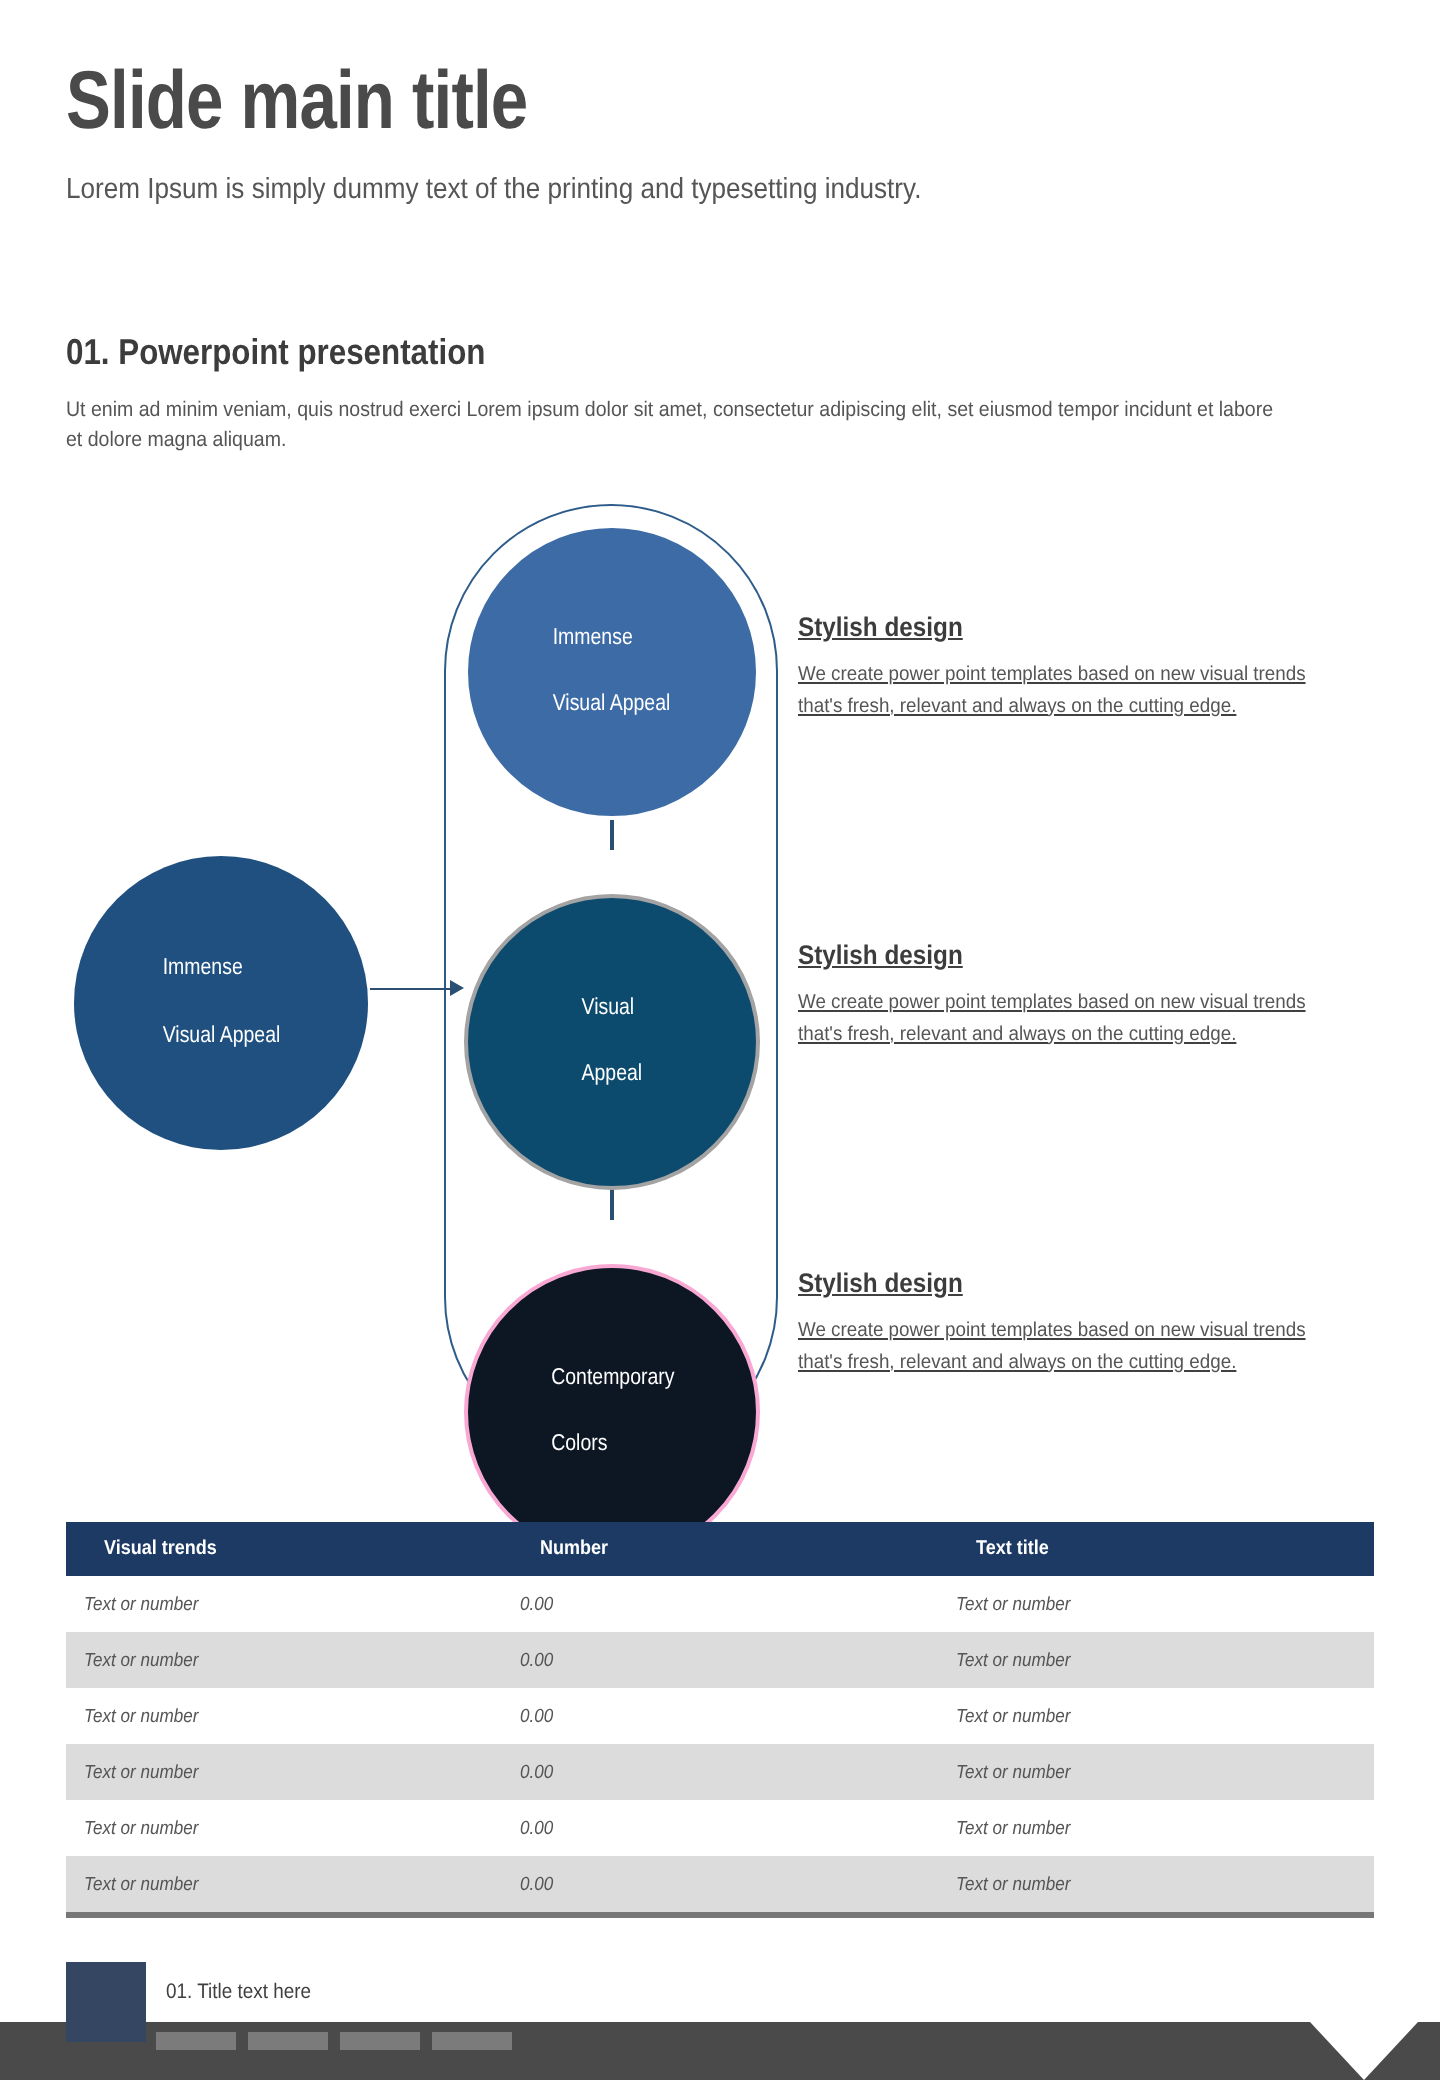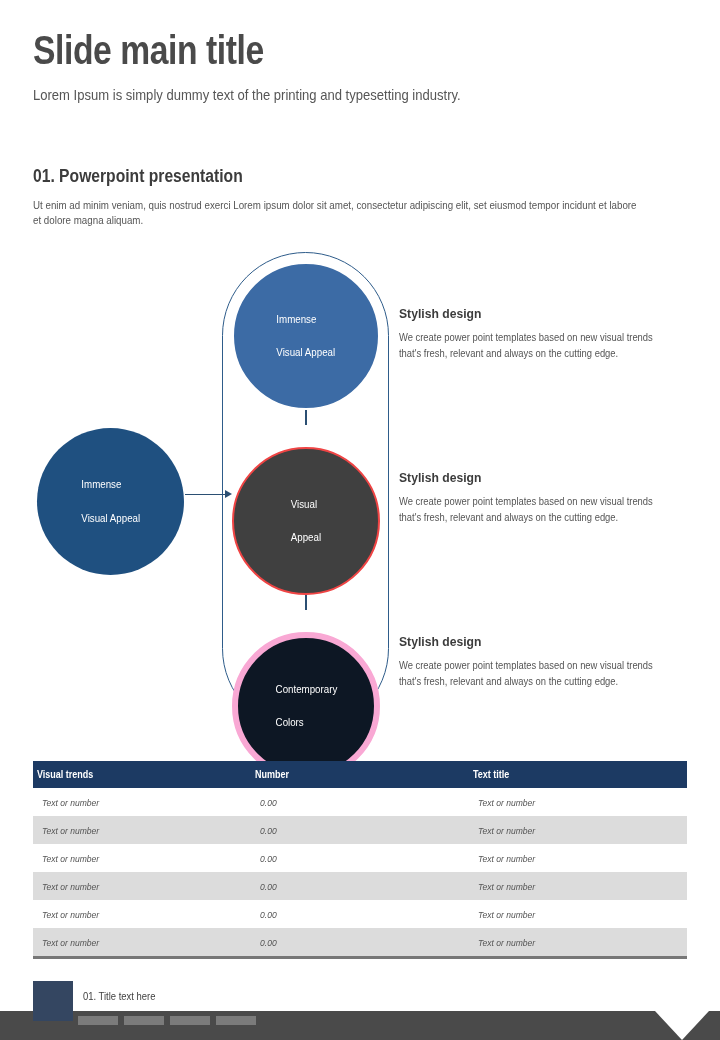--- a/index.html
+++ b/index.html
@@ -116,28 +116,28 @@
 
   .circle-top {
     left: 232px; top: 22px;
     width: 148px; height: 148px;
     background: #3c6ba5;
     border: 2px solid #ffffff;
   }
   .circle-mid {
     left: 232px; top: 207px;
     width: 148px; height: 148px;
-    background: #404040;
-    border: 2px solid #ef4444;
+    background: #0c4a6e;
+    border: 2px solid #a3a3a3;
   }
   .circle-bot {
     left: 232px; top: 392px;
     width: 148px; height: 148px;
     background: #0d1724;
-    border: 6px solid #f9a8d4;
+    border: 2px solid #f9a8d4;
   }
   .circle-left {
     left: 37px; top: 188px;
     width: 147px; height: 147px;
     background: #1f5080;
   }
 
   
   .arrow-line {
     position: absolute;
@@ -155,20 +155,21 @@
     border-top: 4.5px solid transparent;
     border-bottom: 4.5px solid transparent;
     border-left: 7px solid #2b4f73;
   }
 
   
   .info-block {
     position: absolute;
     left: 399px;
     width: 290px;
+    text-decoration: underline;
   }
   .info-block h3 {
     margin: 0 0 9px 0;
     font-size: 13.5px;
     font-weight: bold;
     color: #3c3c3c;
     transform: scaleX(0.9);
     transform-origin: left center;
     white-space: nowrap;
   }
@@ -192,21 +193,21 @@
     width: 654px;
     border-collapse: collapse;
     table-layout: fixed;
   }
   .data-table th {
     background: #1c3a63;
     color: #ffffff;
     font-size: 10px;
     font-weight: bold;
     text-align: left;
-    padding: 8px 0 8px 4px;
+    padding: 8px 0 8px 19px;
     transform-origin: left center;
   }
   .data-table th span,
   .data-table td span {
     display: inline-block;
     transform: scaleX(0.9);
     transform-origin: left center;
   }
   .data-table td {
     font-size: 9.5px;

